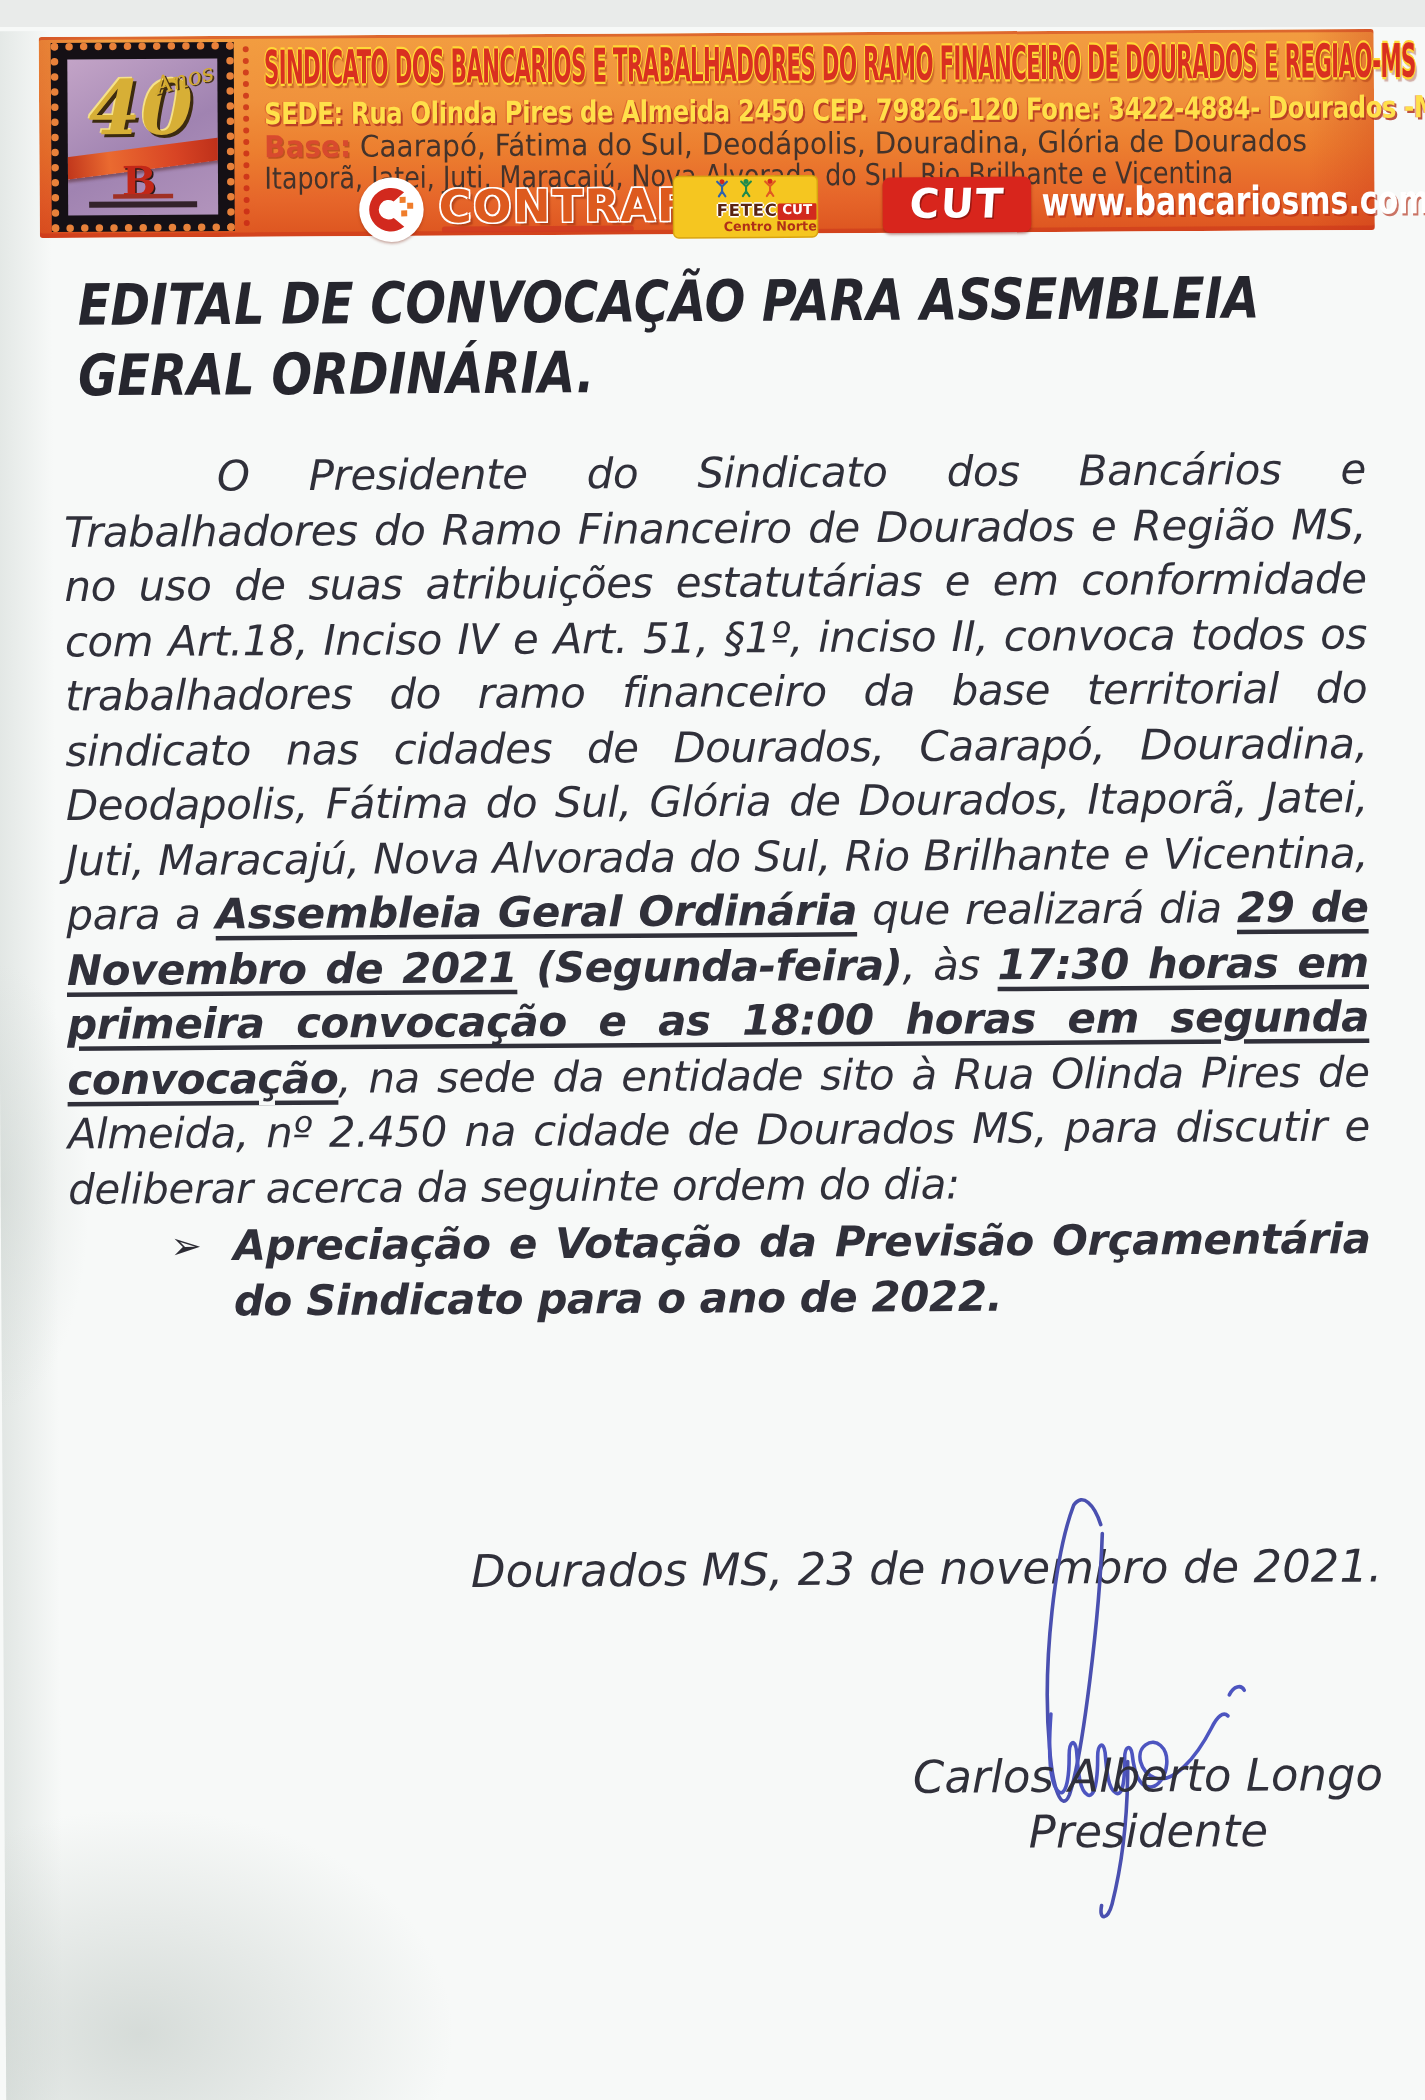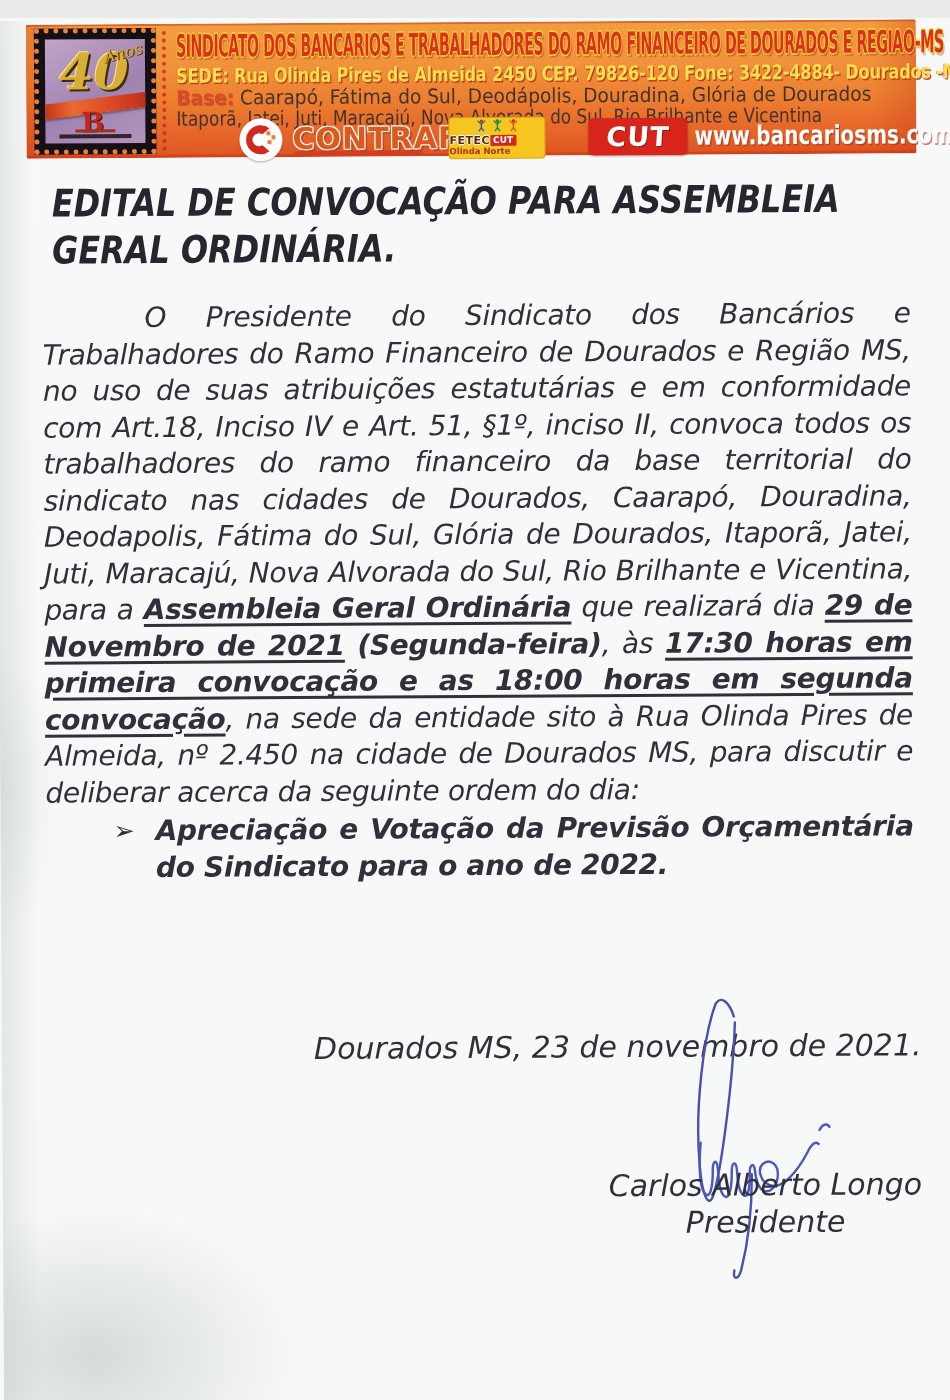--- a/index.html
+++ b/index.html
@@ -60,21 +60,21 @@
   
   .logo-row{position:absolute;left:150px;top:95px;width:740px;height:40px;}
   .contraf-circle{position:absolute;left:63px;top:0;width:43px;height:43px;border-radius:50%;
     background:#fff;box-shadow:0 1px 2px rgba(120,30,10,.4);}
   .contraf-text{position:absolute;left:116px;top:6px;font-weight:900;font-size:30px;
     letter-spacing:1px;color:#dd5a1e;line-height:1;
     text-shadow:-1px -1px 0 #fff,1px -1px 0 #fff,-1px 1px 0 #fff,1px 1px 0 #fff,2.5px 2.5px 1px rgba(120,30,10,.4);}
   .contraf-strip{position:absolute;left:118px;top:33px;width:128px;height:4px;
     background:#cf3a22;opacity:.8;border-radius:2px;}
   .fetec-box{position:absolute;left:272px;top:0;width:97px;height:42px;border-radius:4px;
-    background:#f5c620;border:1px solid #d8a410;box-sizing:border-box;text-align:left;overflow:hidden;}
+    background:#f5c620;border:1px solid #d8a410;box-sizing:border-box;text-align:right;overflow:hidden;}
   .fetec-people{display:flex;justify-content:center;gap:4px;height:13px;margin-top:1px;}
   .fetec-line{line-height:11px;margin-top:1px;}
   .fetec-word{font-weight:900;font-size:11px;color:#5a2410;letter-spacing:.5px;
     text-shadow:-1px 0 #fff,1px 0 #fff,0 1px #fff,0 -1px #fff;}
   .fetec-cut{display:inline-block;background:#d2291e;color:#fff;font-weight:900;font-size:9px;
     padding:0 3px;border-radius:1px;vertical-align:1px;}
   .fetec-sub{font-size:8.5px;font-weight:bold;color:#b03018;line-height:10px;}
   .cut-box{position:absolute;left:412px;top:2px;width:99px;height:37px;border-radius:5px;
     background:#d8251c;box-shadow:0 1px 2px rgba(110,20,10,.5);
     display:flex;align-items:center;justify-content:center;}
@@ -167,21 +167,21 @@
             <svg class="person" viewBox="0 0 20 24">
               <circle cx="10" cy="4" r="3.1" fill="#d2291e"></circle>
               <g stroke="#e05a22" stroke-width="2.6" stroke-linecap="round" fill="none">
                 <path d="M10,9 L10,16 M10,10 L4,4 M10,10 L16,4 M10,16 L6,22 M10,16 L14,22"></path>
               </g>
             </svg>
           </div>
           <div class="fetec-line">
             <span class="fetec-word">FETEC</span><span class="fetec-cut">CUT</span>
           </div>
-          <div class="fetec-sub">Olinda Norte</div>
+          <div class="fetec-sub">Centro Norte</div>
         </div>
 
         <div class="cut-box">
           <span class="cut-text">CUT</span>
         </div>
 
         <div class="site-text">www.bancariosms.com.br</div>
       </div>
     </div>
 

